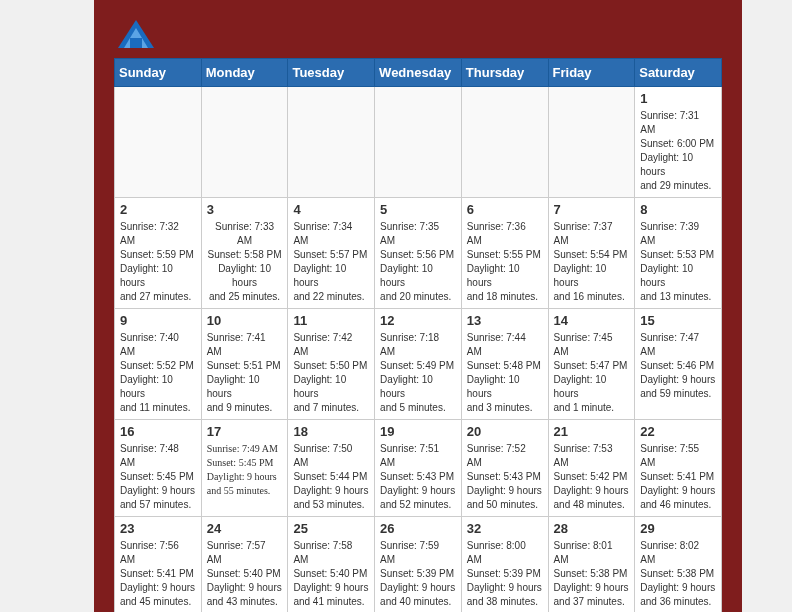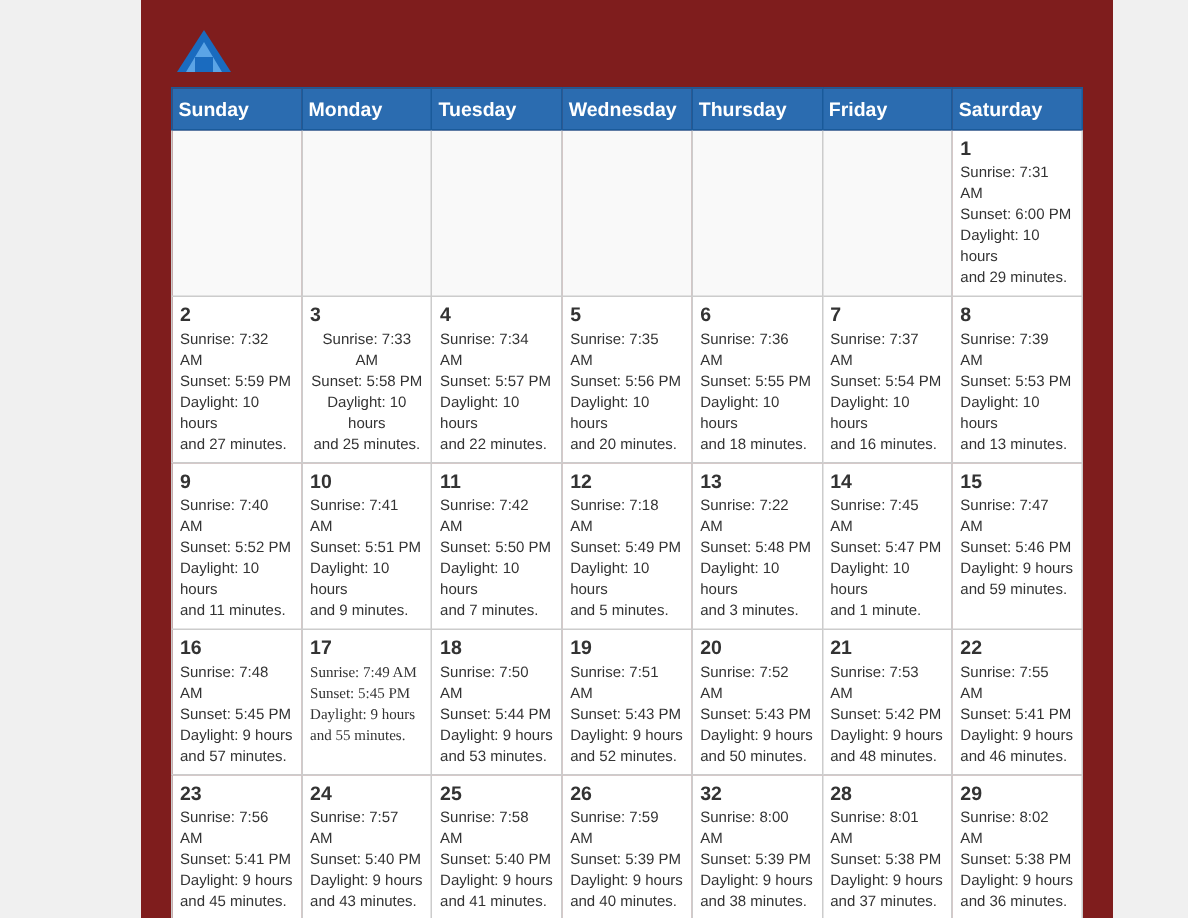--- a/index.html
+++ b/index.html
@@ -222,21 +222,21 @@
           </td>
           <td>
             <span class="day-num">12</span>
             <div class="info" style="white-space: pre-line;">Sunrise: 7:18 AM
 Sunset: 5:49 PM
 Daylight: 10 hours
 and 5 minutes.</div>
           </td>
           <td>
             <span class="day-num">13</span>
-            <div class="info" style="white-space: pre-line;">Sunrise: 7:22 AM
+            <div class="info" style="white-space: pre-line;">Sunrise: 7:44 AM
 Sunset: 5:48 PM
 Daylight: 10 hours
 and 3 minutes.</div>
           </td>
           <td>
             <span class="day-num">14</span>
             <div class="info" style="white-space: pre-line;">Sunrise: 7:45 AM
 Sunset: 5:47 PM
 Daylight: 10 hours
 and 1 minute.</div>

